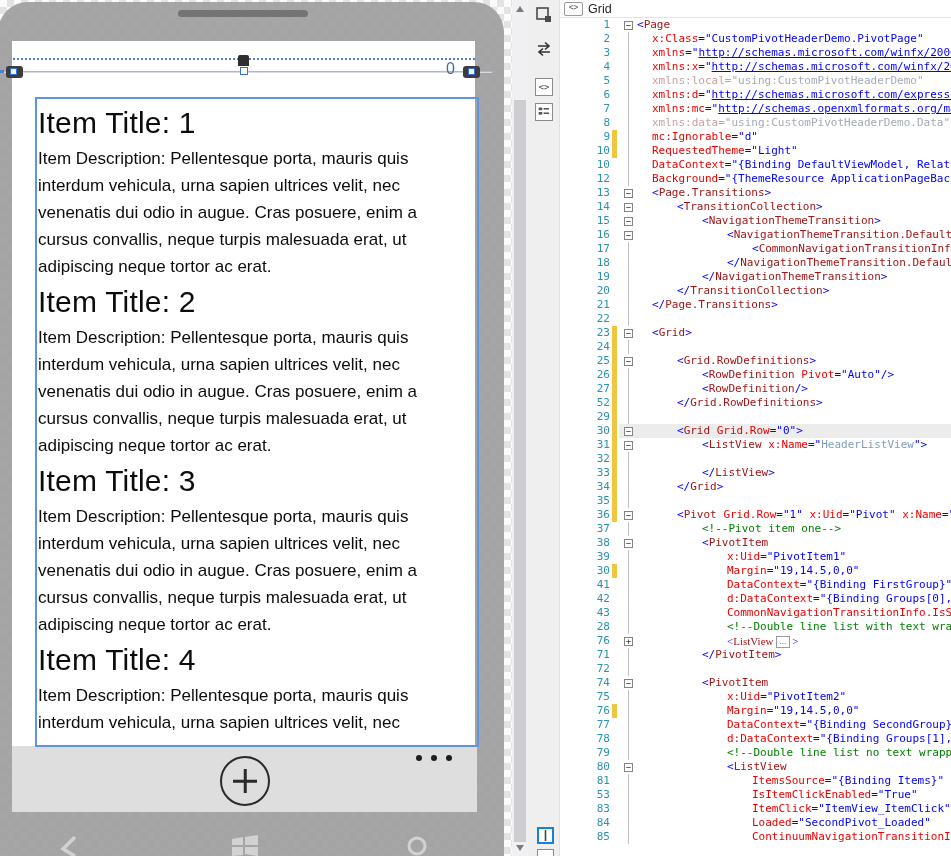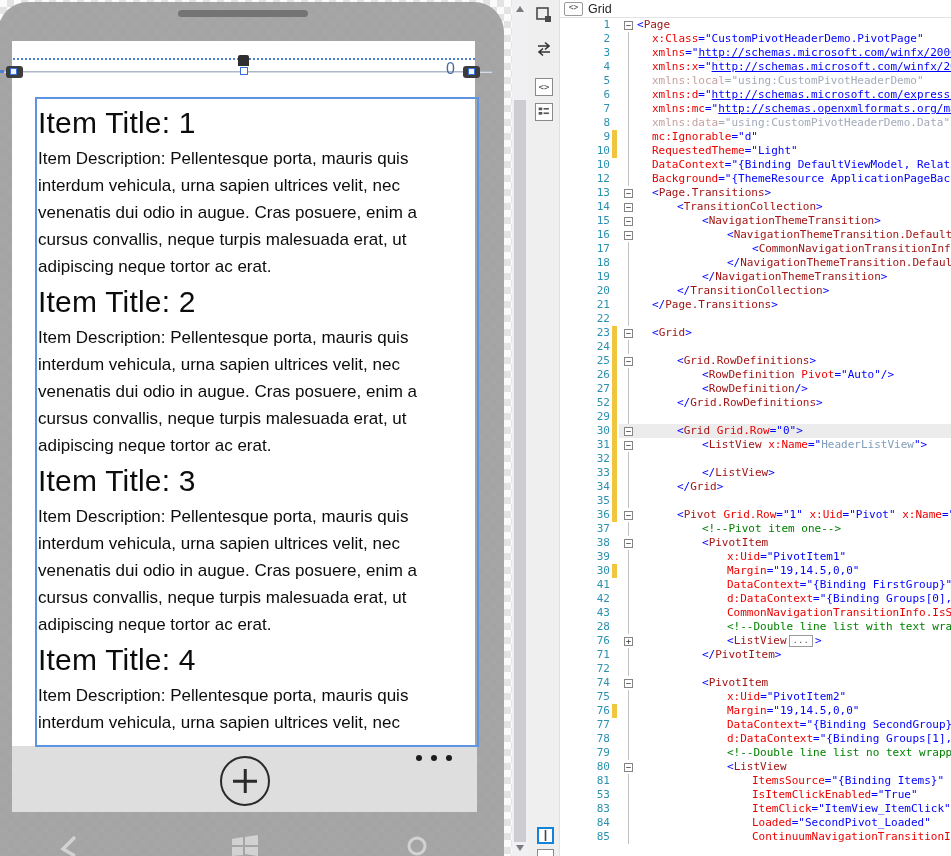--- a/index.html
+++ b/index.html
@@ -218,21 +218,21 @@
       <div class="ln y"><span class="num">35</span><span class="chg"></span><span class="fold"><span class="guide"></span></span><span class="txt" style="padding-left: 40px;"></span></div>
       <div class="ln y"><span class="num">36</span><span class="chg"></span><span class="fold"><span class="box">−</span></span><span class="txt" style="padding-left: 40px;"><span class="tk-d">&lt;</span><span class="tk-t">Pivot</span><span class="tk-p"> </span><span class="tk-a">Grid.Row</span><span class="tk-v">="1"</span><span class="tk-p"> </span><span class="tk-a">x:Uid</span><span class="tk-v">="Pivot"</span><span class="tk-p"> </span><span class="tk-a">x:Name</span><span class="tk-v">="</span></span></div>
       <div class="ln"><span class="num">37</span><span class="chg"></span><span class="fold"><span class="guide"></span></span><span class="txt" style="padding-left: 65px;"><span class="tk-c">&lt;!--Pivot item one--&gt;</span></span></div>
       <div class="ln"><span class="num">38</span><span class="chg"></span><span class="fold"><span class="box">−</span></span><span class="txt" style="padding-left: 65px;"><span class="tk-d">&lt;</span><span class="tk-t">PivotItem</span></span></div>
       <div class="ln"><span class="num">39</span><span class="chg"></span><span class="fold"><span class="guide"></span></span><span class="txt" style="padding-left: 90px;"><span class="tk-a">x:Uid</span><span class="tk-v">="PivotItem1"</span></span></div>
       <div class="ln y"><span class="num">30</span><span class="chg"></span><span class="fold"><span class="guide"></span></span><span class="txt" style="padding-left: 90px;"><span class="tk-a">Margin</span><span class="tk-v">="19,14.5,0,0"</span></span></div>
       <div class="ln"><span class="num">41</span><span class="chg"></span><span class="fold"><span class="guide"></span></span><span class="txt" style="padding-left: 90px;"><span class="tk-a">DataContext</span><span class="tk-v">="{Binding FirstGroup}"</span></span></div>
       <div class="ln"><span class="num">42</span><span class="chg"></span><span class="fold"><span class="guide"></span></span><span class="txt" style="padding-left: 90px;"><span class="tk-a">d:DataContext</span><span class="tk-v">="{Binding Groups[0], S</span></span></div>
       <div class="ln"><span class="num">43</span><span class="chg"></span><span class="fold"><span class="guide"></span></span><span class="txt" style="padding-left: 90px;"><span class="tk-a">CommonNavigationTransitionInfo.IsSta</span></span></div>
       <div class="ln"><span class="num">28</span><span class="chg"></span><span class="fold"><span class="guide"></span></span><span class="txt" style="padding-left: 90px;"><span class="tk-c">&lt;!--Double line list with text wrapp</span></span></div>
-      <div class="ln"><span class="num">76</span><span class="chg"></span><span class="fold"><span class="box">+</span></span><span class="txt" style="padding-left: 90px;"><span class="tk-d">&lt;</span><span class="tk-t">ListView</span><span class="tk-x">...</span><span class="tk-d">&gt;</span></span></div>
+      <div class="ln"><span class="num">76</span><span class="chg"></span><span class="fold"><span class="box">+</span></span><span class="txt" style="padding-left: 90px; font-family: Liberation Serif, serif;"><span class="tk-d">&lt;</span><span class="tk-t">ListView</span><span class="tk-x">...</span><span class="tk-d">&gt;</span></span></div>
       <div class="ln"><span class="num">71</span><span class="chg"></span><span class="fold"><span class="guide"></span></span><span class="txt" style="padding-left: 65px;"><span class="tk-d">&lt;/</span><span class="tk-t">PivotItem</span><span class="tk-d">&gt;</span></span></div>
       <div class="ln"><span class="num">72</span><span class="chg"></span><span class="fold"><span class="guide"></span></span><span class="txt" style="padding-left: 65px;"></span></div>
       <div class="ln"><span class="num">74</span><span class="chg"></span><span class="fold"><span class="box">−</span></span><span class="txt" style="padding-left: 65px;"><span class="tk-d">&lt;</span><span class="tk-t">PivotItem</span></span></div>
       <div class="ln"><span class="num">75</span><span class="chg"></span><span class="fold"><span class="guide"></span></span><span class="txt" style="padding-left: 90px;"><span class="tk-a">x:Uid</span><span class="tk-v">="PivotItem2"</span></span></div>
       <div class="ln y"><span class="num">76</span><span class="chg"></span><span class="fold"><span class="guide"></span></span><span class="txt" style="padding-left: 90px;"><span class="tk-a">Margin</span><span class="tk-v">="19,14.5,0,0"</span></span></div>
       <div class="ln"><span class="num">77</span><span class="chg"></span><span class="fold"><span class="guide"></span></span><span class="txt" style="padding-left: 90px;"><span class="tk-a">DataContext</span><span class="tk-v">="{Binding SecondGroup}"</span></span></div>
       <div class="ln"><span class="num">78</span><span class="chg"></span><span class="fold"><span class="guide"></span></span><span class="txt" style="padding-left: 90px;"><span class="tk-a">d:DataContext</span><span class="tk-v">="{Binding Groups[1], S</span></span></div>
       <div class="ln"><span class="num">79</span><span class="chg"></span><span class="fold"><span class="guide"></span></span><span class="txt" style="padding-left: 90px;"><span class="tk-c">&lt;!--Double line list no text wrappin</span></span></div>
       <div class="ln"><span class="num">80</span><span class="chg"></span><span class="fold"><span class="box">−</span></span><span class="txt" style="padding-left: 90px;"><span class="tk-d">&lt;</span><span class="tk-t">ListView</span></span></div>
       <div class="ln"><span class="num">81</span><span class="chg"></span><span class="fold"><span class="guide"></span></span><span class="txt" style="padding-left: 115px;"><span class="tk-a">ItemsSource</span><span class="tk-v">="{Binding Items}"</span></span></div>

